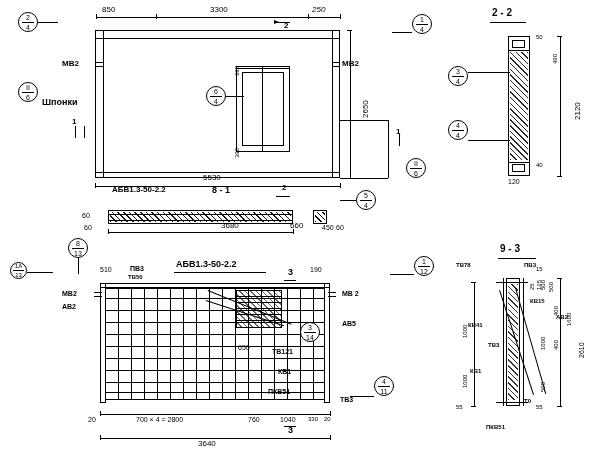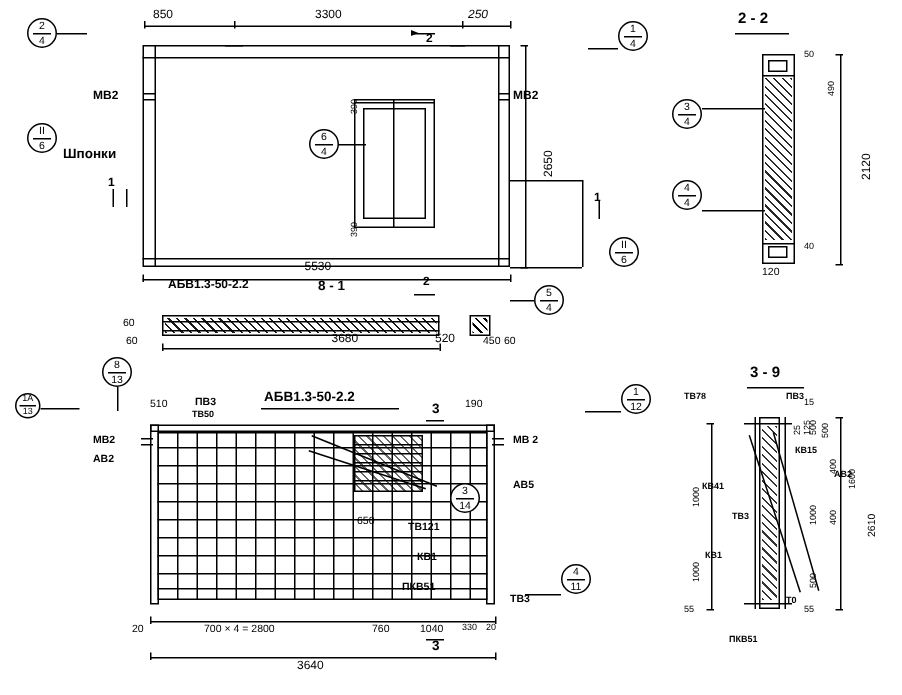--- a/index.html
+++ b/index.html
@@ -144,21 +144,21 @@
   <div class="line hl" style="left:108px;top:214px;width:185px;"></div>
   <div class="line hl" style="left:108px;top:220px;width:185px;"></div>
   <div class="rect" style="left:313px;top:210px;width:14px;height:14px;"></div>
   <div class="hatch" style="left:315px;top:212px;width:10px;height:10px;"></div>
 
   <div class="lbl s7" style="left:84px;top:224px;">60</div>
   <div class="dim" style="left:108px;top:232px;width:185px;"></div>
   <div class="tick" style="left:108px;top:229px;"></div>
   <div class="tick" style="left:293px;top:229px;"></div>
   <div class="lbl" style="left:185px;top:222px;margin-left:36px;">3680</div>
-  <div class="lbl" style="left:290px;top:222px;">520</div>
+  <div class="lbl" style="left:290px;top:222px;">660</div>
   <div class="lbl s7" style="left:322px;top:224px;">450</div>
   <div class="lbl s7" style="left:336px;top:224px;">60</div>
   <div class="lbl s7" style="left:82px;top:212px;">60</div>
 
   <div class="circ small" style="left:68px;top:238px;">
     <span>8</span>
     <span class="d"></span>
     <span>13</span>
   </div>
   <div class="line vl" style="left:78px;top:258px;height:16px;"></div>
@@ -300,21 +300,21 @@
     <span class="d"></span>
     <span>11</span>
   </div>
   <div class="line hl" style="left:350px;top:396px;width:24px;"></div>
 
   <div class="lbl b s9" style="left:288px;top:268px;">3</div>
   <div class="line hl" style="left:284px;top:280px;width:12px;"></div>
   <div class="lbl b s9" style="left:288px;top:426px;">3</div>
   <div class="line hl" style="left:284px;top:426px;width:12px;"></div>
 
-  <div class="lbl b s10" style="left:500px;top:244px;">3 - 9</div>
+  <div class="lbl b s10" style="left:500px;top:244px;">9 - 3</div>
   <div class="line hl" style="left:498px;top:258px;width:38px;"></div>
 
   <div class="rect" style="left:506px;top:278px;width:14px;height:128px;"></div>
   <div class="hatch" style="left:508px;top:284px;width:10px;height:116px;opacity:.8;"></div>
   <div class="line vl" style="left:503px;top:278px;height:128px;"></div>
   <div class="line vl" style="left:523px;top:278px;height:128px;"></div>
   <div class="line hl" style="left:496px;top:282px;width:32px;"></div>
   <div class="line hl" style="left:496px;top:402px;width:32px;"></div>
 
   <div class="line" style="left:500px;top:290px;width:110px;height:1px;transform:rotate(72deg);transform-origin:0 0;"></div>

